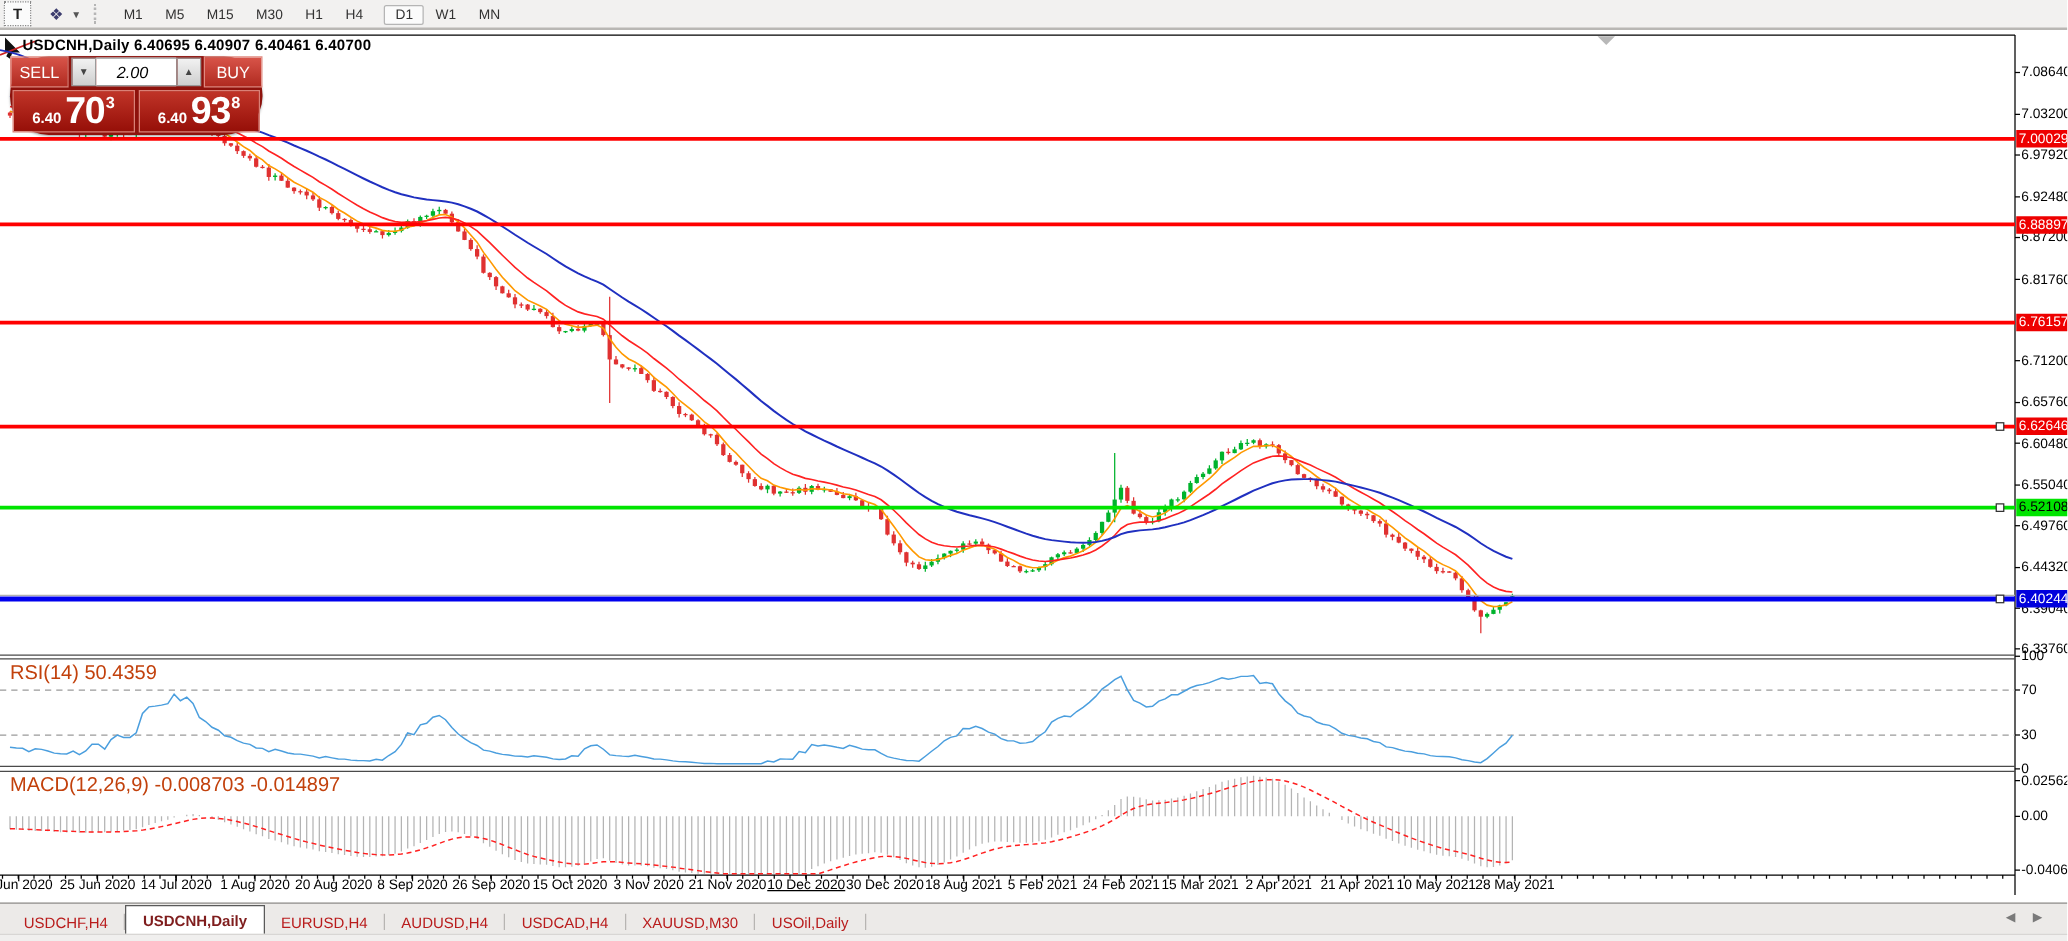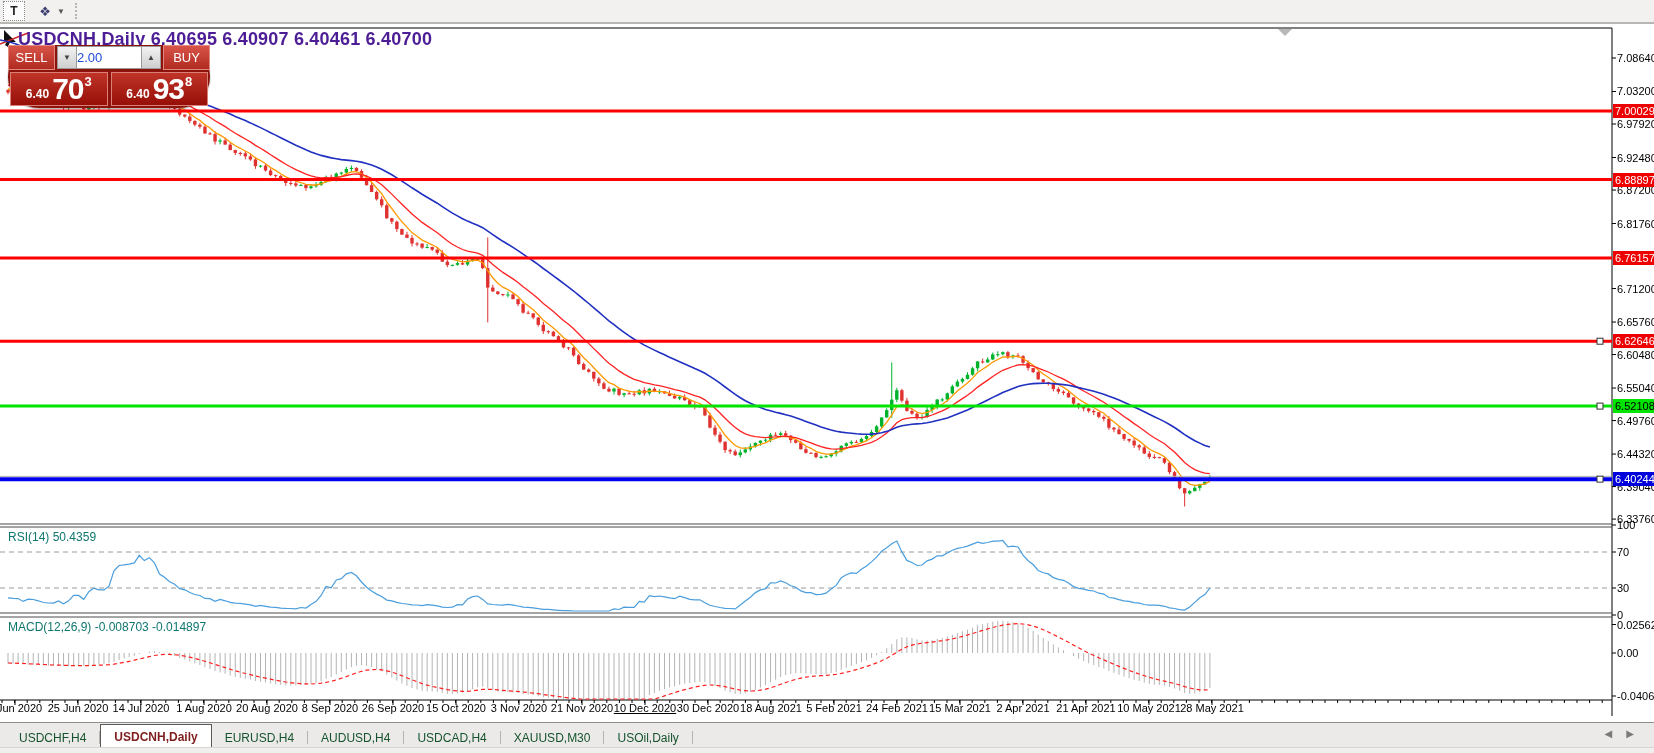--- a/index.html
+++ b/index.html
@@ -12,58 +12,59 @@
   .tb-caret{font-size:8px;color:#555;margin-left:2px;}
   .tb-grip{width:5px;height:16px;margin:0 8px 0 10px;border-left:2px dotted #b5b5b5;}
   .tf-btn{display:inline-block;padding:2px 9px;font-size:11px;color:#333;cursor:default;}
   .tf-btn.active{background:#fbfbfb;border:1px solid #b5b5b5;border-radius:2px;padding:1px 8px;}
   .tb-sep{width:1px;height:14px;background:#c9c9c9;margin:0 4px;}
 
   
   #chart-svg{position:absolute;left:0;top:0;z-index:1;}
 
   
-  #chart-title{position:absolute;left:18px;top:29px;font-size:18px;font-weight:700;color:#4c1d95;z-index:10;letter-spacing:0.2px;}
-  .ind-label{position:absolute;left:8px;font-size:12px;color:#0f766e;z-index:10;}
+  #chart-title{position:absolute;left:18px;top:29px;font-size:12px;font-weight:700;color:#000000;z-index:10;letter-spacing:0.2px;}
+  .ind-label{position:absolute;left:8px;font-size:16px;color:#c2410c;z-index:10;}
 
   
   .ax-label{position:absolute;left:1617px;width:40px;font-size:11px;color:#000;z-index:6;}
   .ax-box{position:absolute;left:1613px;width:41px;height:14px;font-size:11px;line-height:14px;padding-left:2px;z-index:7;}
   .date-label{position:absolute;top:702px;width:90px;text-align:center;font-size:11px;color:#000;z-index:6;}
 
   
   #trade-panel{position:absolute;left:8px;top:45px;width:202px;z-index:20;background:#8e120c;box-shadow:0 1px 2px rgba(0,0,0,.35);border-radius:31px;}
   #tp-row1{display:flex;height:25px;}
   .tp-btn{flex:0 0 47px;display:flex;align-items:center;justify-content:center;color:#fff;font-size:13px;background:linear-gradient(#d85449,#b02a20);border:1px solid #e08a80;box-sizing:border-box;}
   #tp-stepper{flex:1;display:flex;background:#8e120c;padding:1px 2px;box-sizing:border-box;}
   .step-btn{width:20px;background:linear-gradient(#f2f2f2,#cfcfcf);border:1px solid #9a9a9a;color:#444;font-size:8px;display:flex;align-items:center;justify-content:center;box-sizing:border-box;}
-  #vol-field{flex:1;background:#fff;border:1px solid #9a9a9a;border-left:none;border-right:none;font-size:13px;color:#1d4ed8;text-align:left;padding:0 6px 0 0;line-height:21px;box-sizing:border-box;}
+  #vol-field{flex:1;background:#fff;border:1px solid #9a9a9a;border-left:none;border-right:none;font-size:13px;color:#000000;text-align:center;padding:0 6px 0 0;line-height:21px;box-sizing:border-box;font-style:italic;}
   #tp-row2{display:flex;gap:3px;padding:2px;}
   .tp-price{flex:1;height:34px;background:linear-gradient(#c03428,#960f08);border:1px solid #da8076;display:flex;align-items:flex-end;justify-content:center;color:#fff;box-sizing:border-box;padding-bottom:1px;}
   .tp-small{font-size:12px;font-weight:700;line-height:20px;margin-right:3px;}
   .tp-big{font-size:30px;font-weight:700;line-height:30px;letter-spacing:-1px;}
   .tp-sup{font-size:13px;font-weight:700;line-height:13px;align-self:flex-start;margin:2px 0 0 1px;}
 
   
   #tabbar{position:absolute;left:0;top:722px;width:1654px;height:25px;background:#eceae8;border-top:1px solid #8f8d8b;z-index:30;display:flex;align-items:flex-end;}
-  .tab{display:inline-flex;align-items:center;height:20px;padding:0 13px;font-size:12px;color:#14532d;white-space:nowrap;}
+  .tab{display:inline-flex;align-items:center;height:20px;padding:0 13px;font-size:12px;color:#b91c1c;white-space:nowrap;}
   .tab.active{background:#fff;border:1px solid #5a5a5a;border-bottom:none;height:23px;font-weight:700;color:#7f1d1d;}
   .tab-sep{width:1px;height:13px;background:#b7b5b2;margin-bottom:4px;}
   #tab-arrows{position:absolute;right:6px;top:5px;font-size:10px;color:#7a7a7a;letter-spacing:14px;}
   #statusbar{position:absolute;left:0;top:747px;width:1654px;height:6px;background:#f0efee;border-top:1px solid #d8d6d4;z-index:30;}
 </style>
 </head>
 <body>
 <div id="app">
 
   <div id="toolbar">
     <span class="tb-tool boxed">T</span>
     <span class="tb-tool" style="margin-left:10px;color:#3c3c6e;font-size:13px;">❖</span>
     <span class="tb-caret">▼</span>
     <span class="tb-grip"></span>
+    <span id="tf-group"><span class="tf-btn">M1</span><span class="tf-btn">M5</span><span class="tf-btn">M15</span><span class="tf-btn">M30</span><span class="tf-btn">H1</span><span class="tf-btn">H4</span><span class="tb-sep"></span><span class="tf-btn active">D1</span><span class="tf-btn">W1</span><span class="tf-btn">MN</span></span>
   </div>
 
   <svg id="chart-svg" width="1654" height="753">
       <line x1="0" y1="28" x2="1612" y2="28" stroke="#000" stroke-width="1"></line>
       <line x1="1612" y1="28" x2="1612" y2="716" stroke="#000" stroke-width="1"></line>
       <line x1="0" y1="524" x2="1612" y2="524" stroke="#4a4a4a" stroke-width="1"></line>
       <line x1="0" y1="527" x2="1612" y2="527" stroke="#4a4a4a" stroke-width="1"></line>
       <line x1="0" y1="613" x2="1612" y2="613" stroke="#4a4a4a" stroke-width="1"></line>
       <line x1="0" y1="617" x2="1612" y2="617" stroke="#4a4a4a" stroke-width="1"></line>
       <line x1="0" y1="700" x2="1612" y2="700" stroke="#000" stroke-width="1"></line>

